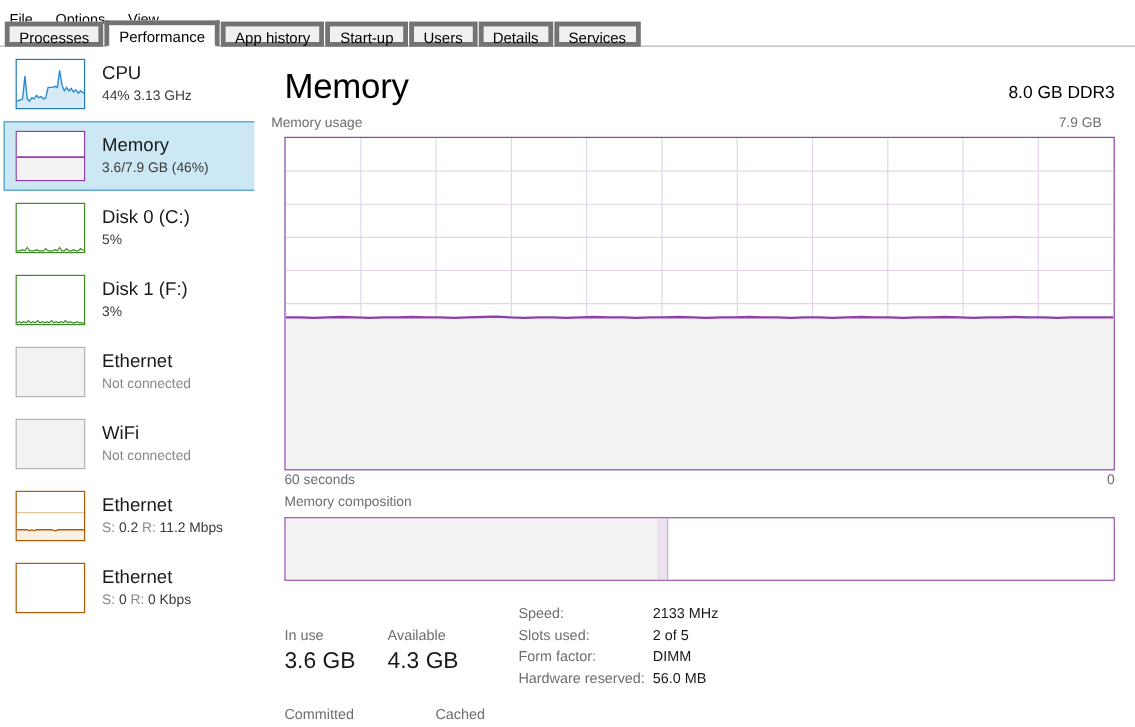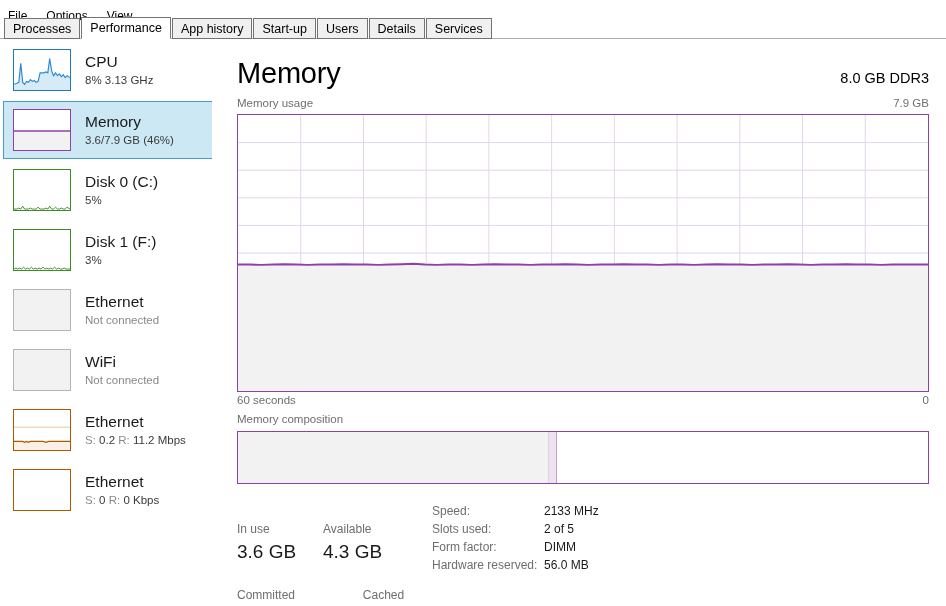--- a/index.html
+++ b/index.html
@@ -42,21 +42,21 @@
     content: ""; position: absolute;
     left: 0; bottom: 0; width: 946px; height: 1px;
     background: #ACACAC;
   }
   .tab {
     position: relative; z-index: 2;
     height: 21px; line-height: 20px;
     padding: 0 8px;
     font-size: 12.5px; color: #000000;
     background: #F0F0F0;
-    border: 1px solid #737373;
+    border: 4px solid #737373;
     margin-right: 1px;
     cursor: default; white-space: nowrap;
   }
   .tab.active {
     background: #ffffff;
     border-bottom: 1px solid #ffffff;
     height: 22px; line-height: 21px;
   }
 
   
@@ -118,21 +118,21 @@
     width: 692px;
     display: flex; align-items: baseline; justify-content: space-between;
   }
   .head-title {
     font-size: 29px; color: #000000; line-height: 34px;
     font-weight: 400; letter-spacing: -0.2px;
   }
   .head-right { font-size: 14.5px; color: #000000; }
 
   .sub-row {
-    position: absolute; left: 25px; top: 58px;
+    position: absolute; left: 14px; top: 58px;
     width: 692px;
     display: flex; align-items: flex-start; justify-content: space-between;
   }
   .sub-left  { font-size: 11.5px; color: #6E6E6E; }
   .sub-right { font-size: 11.5px; color: #6E6E6E; }
 
   
   .graph {
     position: absolute; left: 25px; top: 75px;
     width: 692px; height: 278px;
@@ -226,21 +226,21 @@
 
     <div class="side-item">
       <div class="thumb blue">
         <svg viewBox="0 0 58 42" preserveAspectRatio="none" aria-hidden="true">
           <polygon fill="#D6EAF7" points="0,42 0,36 3,35 5,34 7,14 9,34 11,36 13,33 15,34 17,31 19,33 21,32 23,34 25,33 27,24 31,24 33,23 35,24 37,9 39,22 41,27 43,24 45,27 47,25 49,28 51,26 53,29 55,27 58,29 58,42"></polygon>
           <polyline fill="none" stroke="#2A8BD4" stroke-width="1.2" points="0,36 3,35 5,34 7,14 9,34 11,36 13,33 15,34 17,31 19,33 21,32 23,34 25,33 27,24 31,24 33,23 35,24 37,9 39,22 41,27 43,24 45,27 47,25 49,28 51,26 53,29 55,27 58,29"></polyline>
         </svg>
       </div>
       <div class="side-text">
         <div class="side-title">CPU</div>
-        <div class="side-sub">8% 3.13 GHz</div>
+        <div class="side-sub">44% 3.13 GHz</div>
       </div>
     </div>
 
     <div class="side-item selected">
       <div class="thumb purple">
         <svg viewBox="0 0 58 42" preserveAspectRatio="none" aria-hidden="true">
           <rect x="0" y="22" width="58" height="20" fill="#F2F2F2"></rect>
           <line x1="0" y1="22" x2="58" y2="22" stroke="#8E3FA8" stroke-width="1.6"></line>
         </svg>
       </div>

